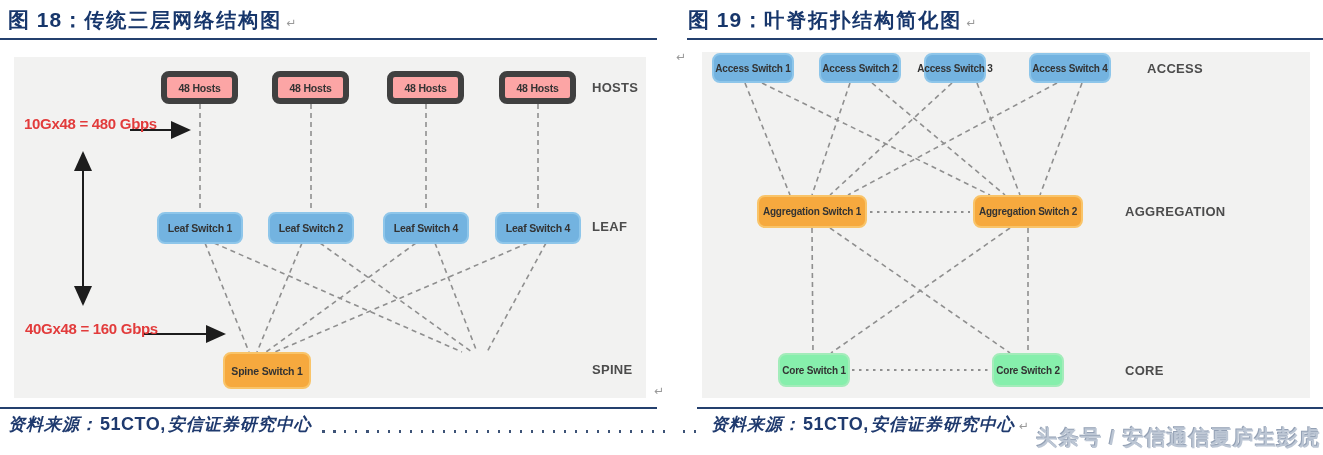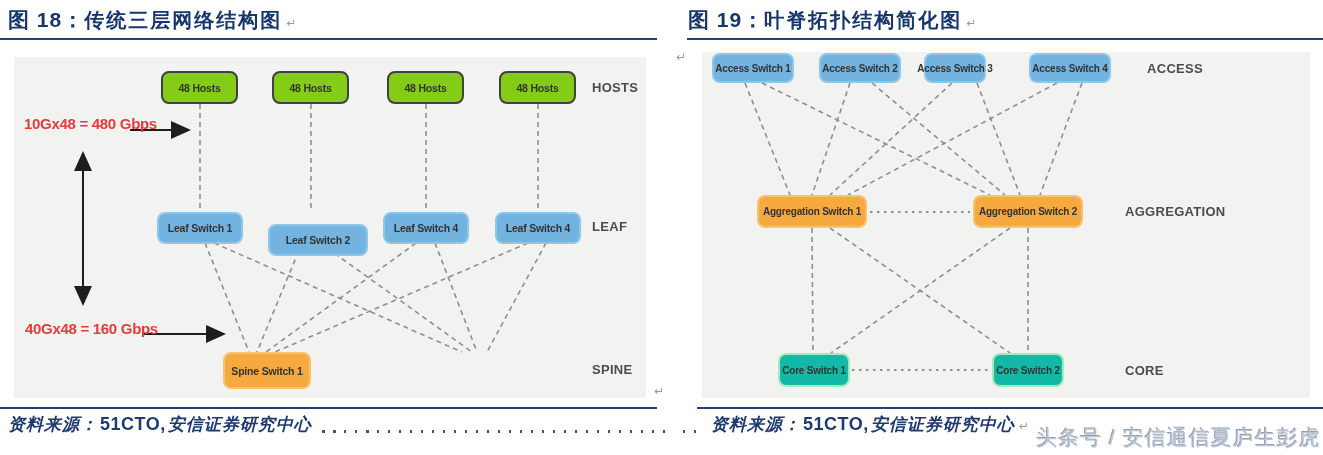--- a/index.html
+++ b/index.html
@@ -31,24 +31,24 @@
   
   .panel { position:absolute; background:#f2f2f1;padding-left:16px; }
   .panel svg { position:absolute; left:0; top:0; }
 
   
   .node {
     position:absolute; display:flex; align-items:center; justify-content:center;
     border-radius:8px; font-weight:bold; color:#333333;
     font-size:10.5px; letter-spacing:-0.2px; white-space:nowrap;
   }
-  .n-green  { background:#84cc16; border:2px solid #404040; }
+  .n-green  { background:#fca5a5; border:6px solid #404040; }
   .n-blue   { background:#73b3e0; border:2px solid #8ec6ea; }
   .n-orange { background:#f6a93e; border:2px solid #f9c469; }
-  .n-green2 { background:#14b8a6; border:2px solid #a3ecba; }
+  .n-green2 { background:#86efac; border:2px solid #a3ecba; }
 
   .layer-label {
     position:absolute; font-weight:bold; font-size:13px; color:#4c4c4c;
     letter-spacing:0.3px; white-space:nowrap;
   }
 
   .red-note {
     position:absolute; color:#e23b3b; font-weight:bold; font-size:15px;
     white-space:nowrap; letter-spacing:-0.3px;
   }
@@ -76,21 +76,21 @@
     background-image:repeating-linear-gradient(to right,#3d5377 0 2.5px, transparent 2.5px 11px);
     background-repeat:repeat-x; background-position:left bottom; background-size:100% 3px;
   }
   .leader-pre {
     width:22px; height:3px; margin:0 6px 3px 0; align-self:flex-end;
     background-image:repeating-linear-gradient(to right,#3d5377 0 2.5px, transparent 2.5px 11px);
   }
 
   .watermark {
     position:absolute; top:424px; right:2px;
-    font-weight:normal; font-size:21px; letter-spacing:1px;
+    font-weight:bold; font-size:21px; letter-spacing:1px;
     color:#bcc6d4;
     text-shadow:-1px -1px 0 #93a0b4, 1px 1px 0 #ffffff;
     white-space:nowrap;
   }
 
   .loose-mark { position:absolute; }
 </style>
 </head>
 <body>
 
@@ -135,21 +135,21 @@
       </g>
     </svg>
 
     <div class="node n-green" style="left:147px; top:14px; width:77px; height:33px;">48 Hosts</div>
     <div class="node n-green" style="left:258px; top:14px; width:77px; height:33px;">48 Hosts</div>
     <div class="node n-green" style="left:373px; top:14px; width:77px; height:33px;">48 Hosts</div>
     <div class="node n-green" style="left:485px; top:14px; width:77px; height:33px;">48 Hosts</div>
     <div class="layer-label" style="left:578px; top:23px;text-align:right;">HOSTS</div>
 
     <div class="node n-blue" style="left:143px; top:155px; width:86px; height:32px;">Leaf Switch 1</div>
-    <div class="node n-blue" style="left:254px; top:155px; width:100px; height:32px;margin-top:12px;">Leaf Switch 2</div>
+    <div class="node n-blue" style="left:254px; top:155px; width:86px; height:32px;">Leaf Switch 2</div>
     <div class="node n-blue" style="left:369px; top:155px; width:86px; height:32px;">Leaf Switch 4</div>
     <div class="node n-blue" style="left:481px; top:155px; width:86px; height:32px;">Leaf Switch 4</div>
     <div class="layer-label" style="left:578px; top:162px;">LEAF</div>
 
     <div class="node n-orange" style="left:209px; top:295px; width:88px; height:37px;">Spine Switch 1</div>
     <div class="layer-label" style="left:578px; top:305px;">SPINE</div>
 
     <div class="red-note" style="left:10px; top:58px;">10Gx48 = 480 Gbps</div>
     <div class="red-note" style="left:11px; top:263px;">40Gx48 = 160 Gbps</div>
   </div>

